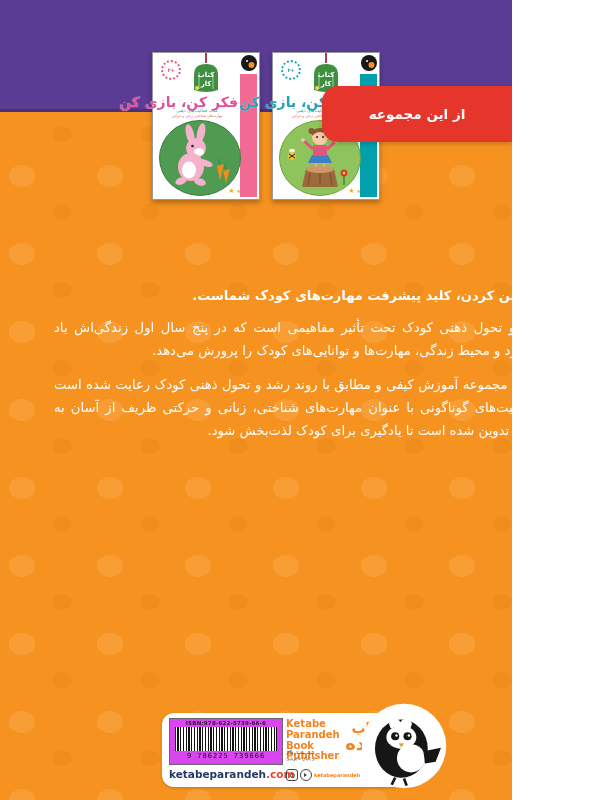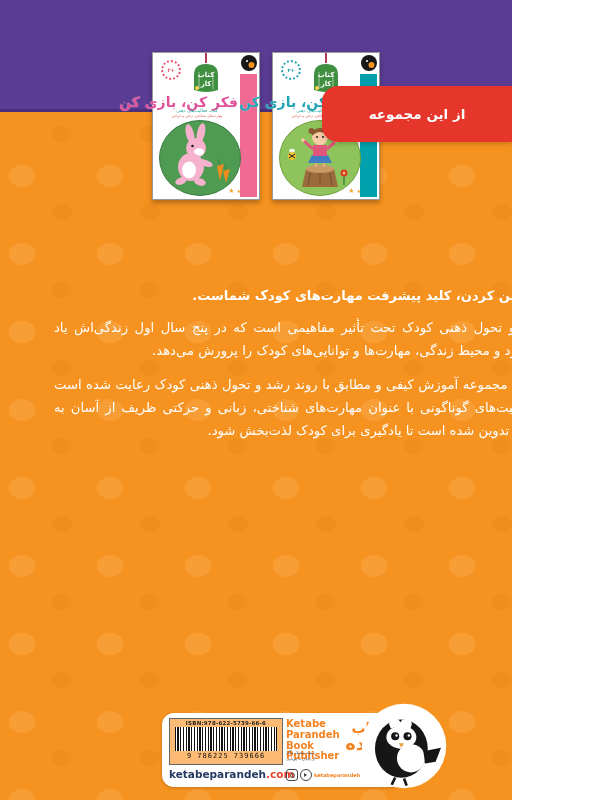--- a/index.html
+++ b/index.html
@@ -69,21 +69,21 @@
     letter-spacing:0;
   }
   .main-text p{margin:0 0 12px 0;font-size:13.2px;line-height:1.72;}
   
   .footer-label{
     position:absolute;left:162px;top:713px;width:240px;height:74px;
     background:#fff;border-radius:12px;box-shadow:0 1px 3px rgba(0,0,0,.2);
   }
   .isbn-block{
     position:absolute;left:7px;top:5px;width:112px;height:45px;
-    border:1px solid #666;background:#fdba74;text-align:center;
+    border:1px solid #666;background:#d946ef;text-align:center;
   }
   .isbn-top{font-size:5.5px;font-weight:bold;color:#222;margin-top:1px;letter-spacing:.2px;}
   .barcode{height:24px;margin:1px 5px 0 5px;
     background:repeating-linear-gradient(90deg,#111 0 1px,#fff 1px 2px,#111 2px 4px,#fff 4px 5px,#111 5px 6px,#fff 6px 8px,#111 8px 9px,#fff 9px 11px);
   }
   .isbn-digits{font-size:7px;color:#111;letter-spacing:1px;margin-top:1px;font-family:"DejaVu Sans Mono",monospace;}
   .website{position:absolute;left:7px;top:55px;font-size:10.5px;font-weight:bold;color:#243a63;white-space:nowrap;}
   .website .tld{color:#e8432d;margin-top:46px;}
   .social{position:absolute;left:124px;top:56px;display:flex;align-items:center;gap:2px;}
   .soc-icon{width:10px;height:10px;border:1.4px solid #444;border-radius:3px;position:relative;}

